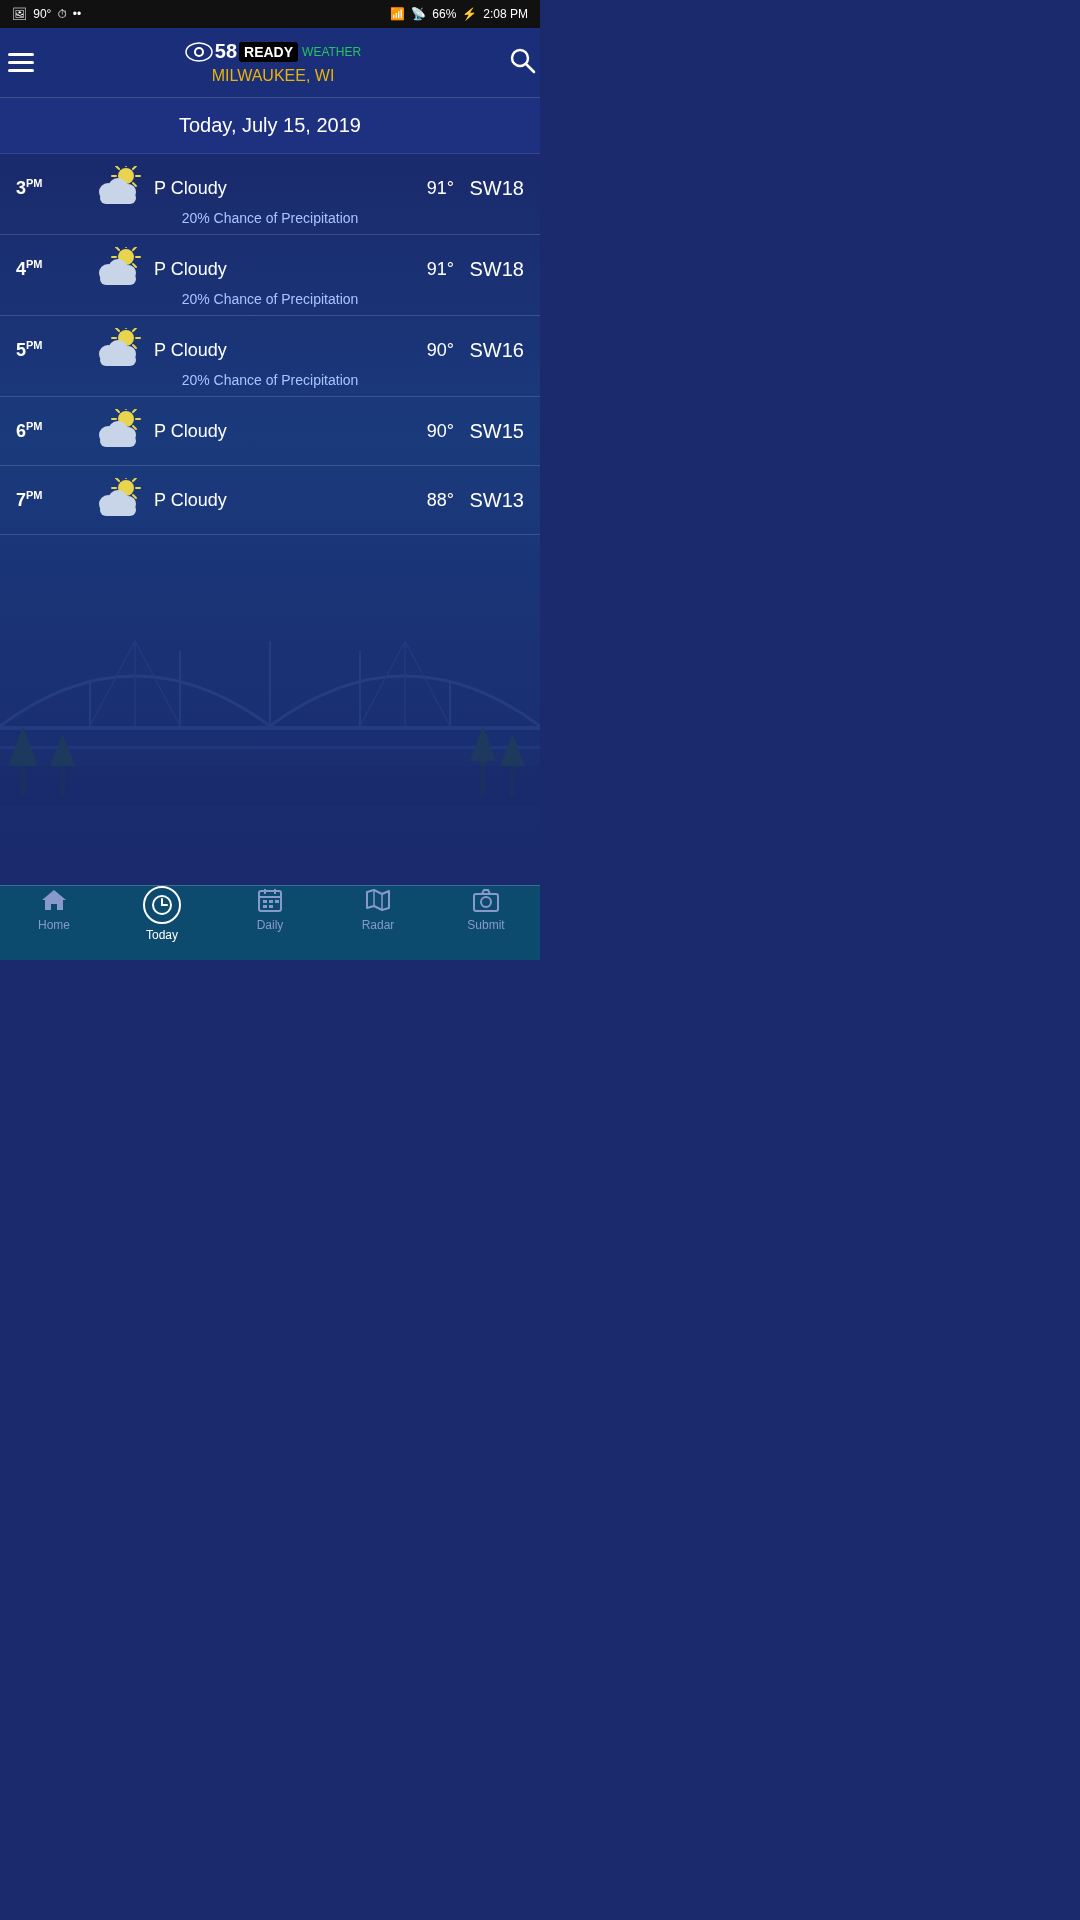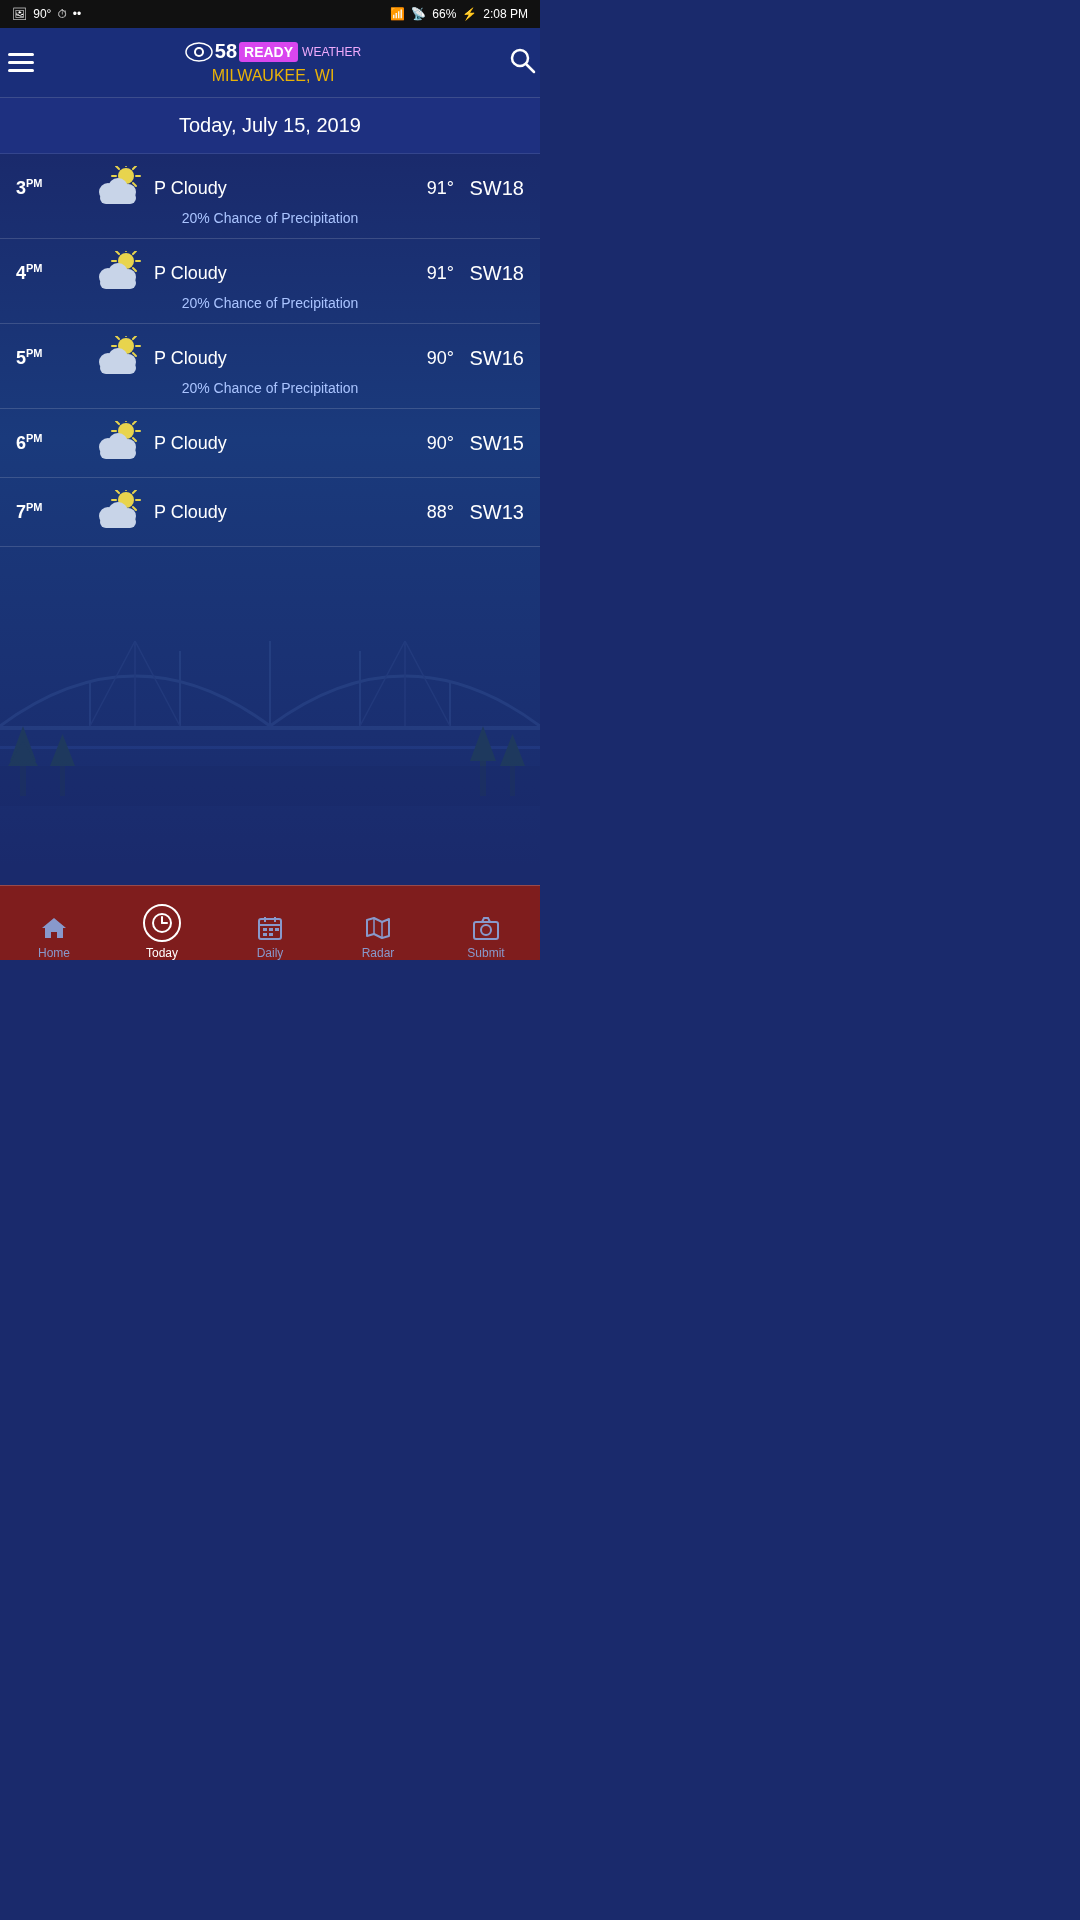--- a/index.html
+++ b/index.html
@@ -42,21 +42,21 @@
       flex-direction: column;
       align-items: center;
       flex: 1;
     }
     .logo-brand {
       display: flex;
       align-items: center;
       gap: 2px;
     }
     .logo-ready {
-      background: #d946ef;
+      background: #000000;
       color: white;
       font-size: 14px;
       font-weight: bold;
       padding: 2px 5px;
       border-radius: 3px;
       text-align: center;
     }
     .header-city {
       font-size: 16px;
       color: #eab308;
@@ -118,20 +118,21 @@
       opacity: 0.25;
     }
 
     .weather-item {
       position: relative;
       z-index: 2;
       border-bottom: 1px solid rgba(255,255,255,0.15);
       padding: 12px 16px;
     }
     .weather-item.with-precip {
+      padding-bottom: 8px;
     }
     .weather-row {
       display: flex;
       align-items: center;
       justify-content: space-between;
     }
     .weather-time {
       font-size: 18px;
       font-weight: 600;
       color: white;
@@ -169,24 +170,24 @@
       color: #aac4ff;
     }
 
     
     .bottom-nav {
       position: absolute;
       bottom: 0;
       left: 0;
       right: 0;
       height: 75px;
-      background: #7f1d1d;
+      background: #0c4a6e;
       border-top: 1px solid rgba(255,255,255,0.2);
       display: flex;
-      align-items: flex-end;
+      align-items: flex-start;
       z-index: 10;
     }
     .nav-item {
       flex: 1;
       display: flex;
       flex-direction: column;
       align-items: center;
       justify-content: center;
       gap: 4px;
       cursor: pointer;
@@ -239,21 +240,21 @@
   <div class="header-logo">
     <div class="logo-brand">
 
       <svg width="28" height="20" viewBox="0 0 28 20">
         <ellipse cx="14" cy="10" rx="13" ry="9" fill="none" stroke="white" stroke-width="1.5"></ellipse>
         <ellipse cx="14" cy="10" rx="5" ry="5" fill="white"></ellipse>
         <ellipse cx="14" cy="10" rx="3" ry="3" fill="#1a2a6c"></ellipse>
       </svg>
       <span style="font-size:20px; font-weight:bold; color:white;"> 58 </span>
       <span class="logo-ready">READY</span>
-      <span style="font-size:12px; color:#f0abfc; margin-left:2px;">WEATHER</span>
+      <span style="font-size:12px; color:#22c55e; margin-left:2px;">WEATHER</span>
     </div>
     <div class="header-city">MILWAUKEE, WI</div>
   </div>
   <div class="search-btn">
     <svg width="28" height="28" viewBox="0 0 28 28">
       <circle cx="12" cy="12" r="8" fill="none" stroke="white" stroke-width="2.5"></circle>
       <line x1="18" y1="18" x2="26" y2="26" stroke="white" stroke-width="2.5" stroke-linecap="round"></line>
     </svg>
   </div>
 </div>

